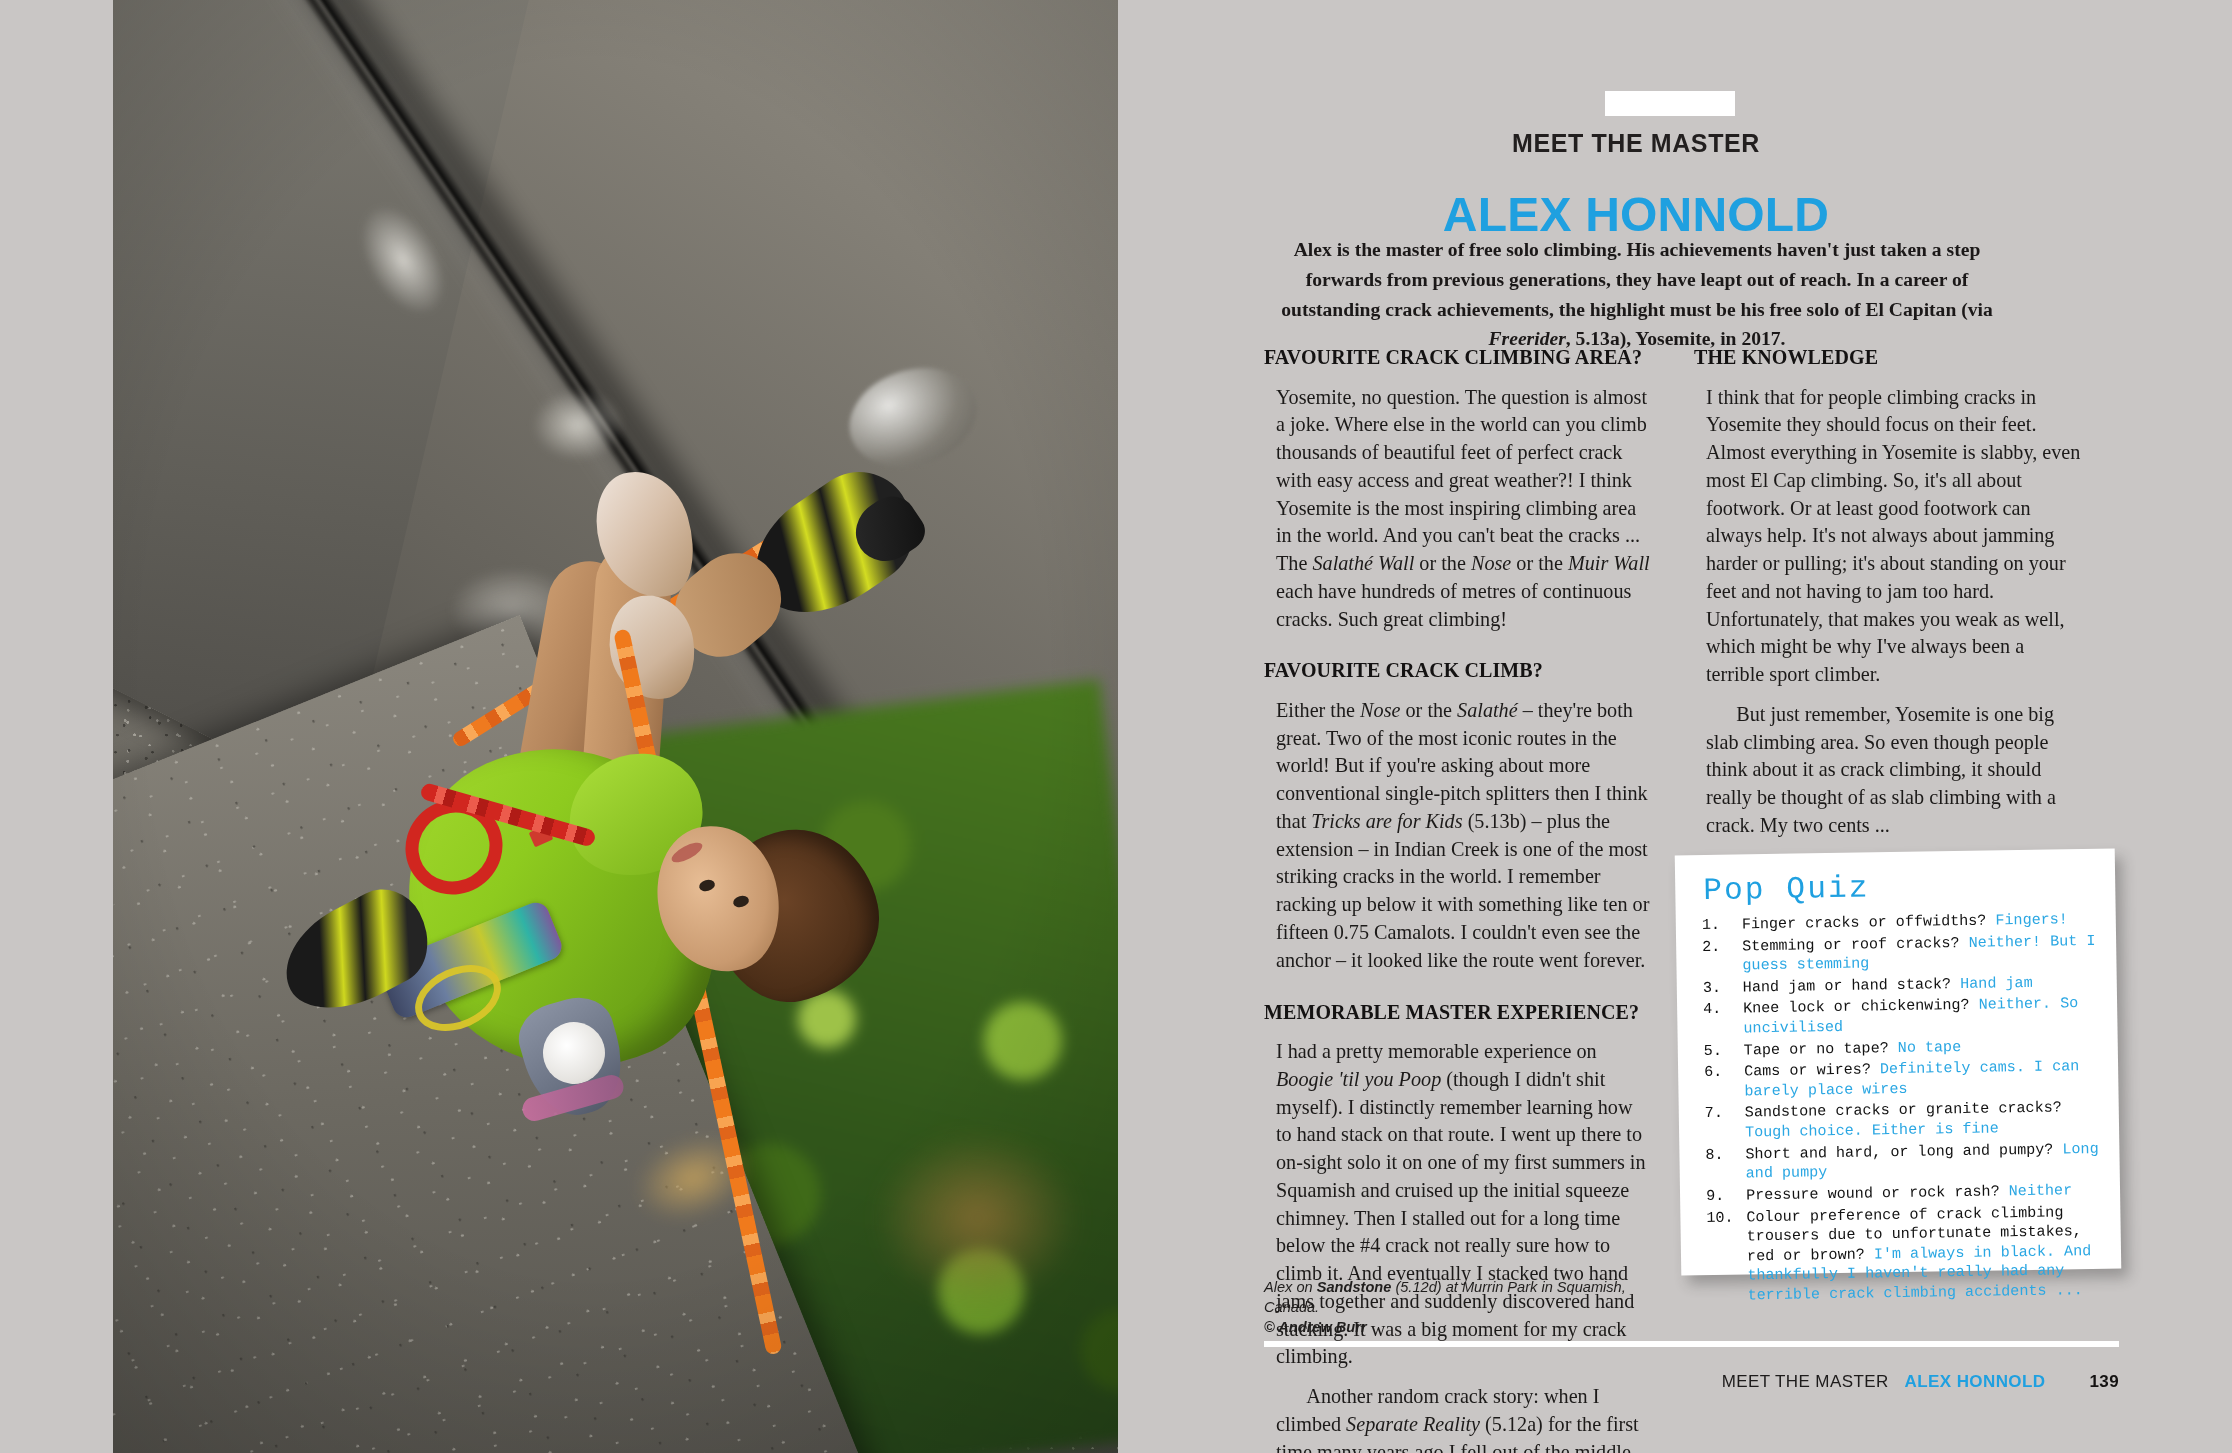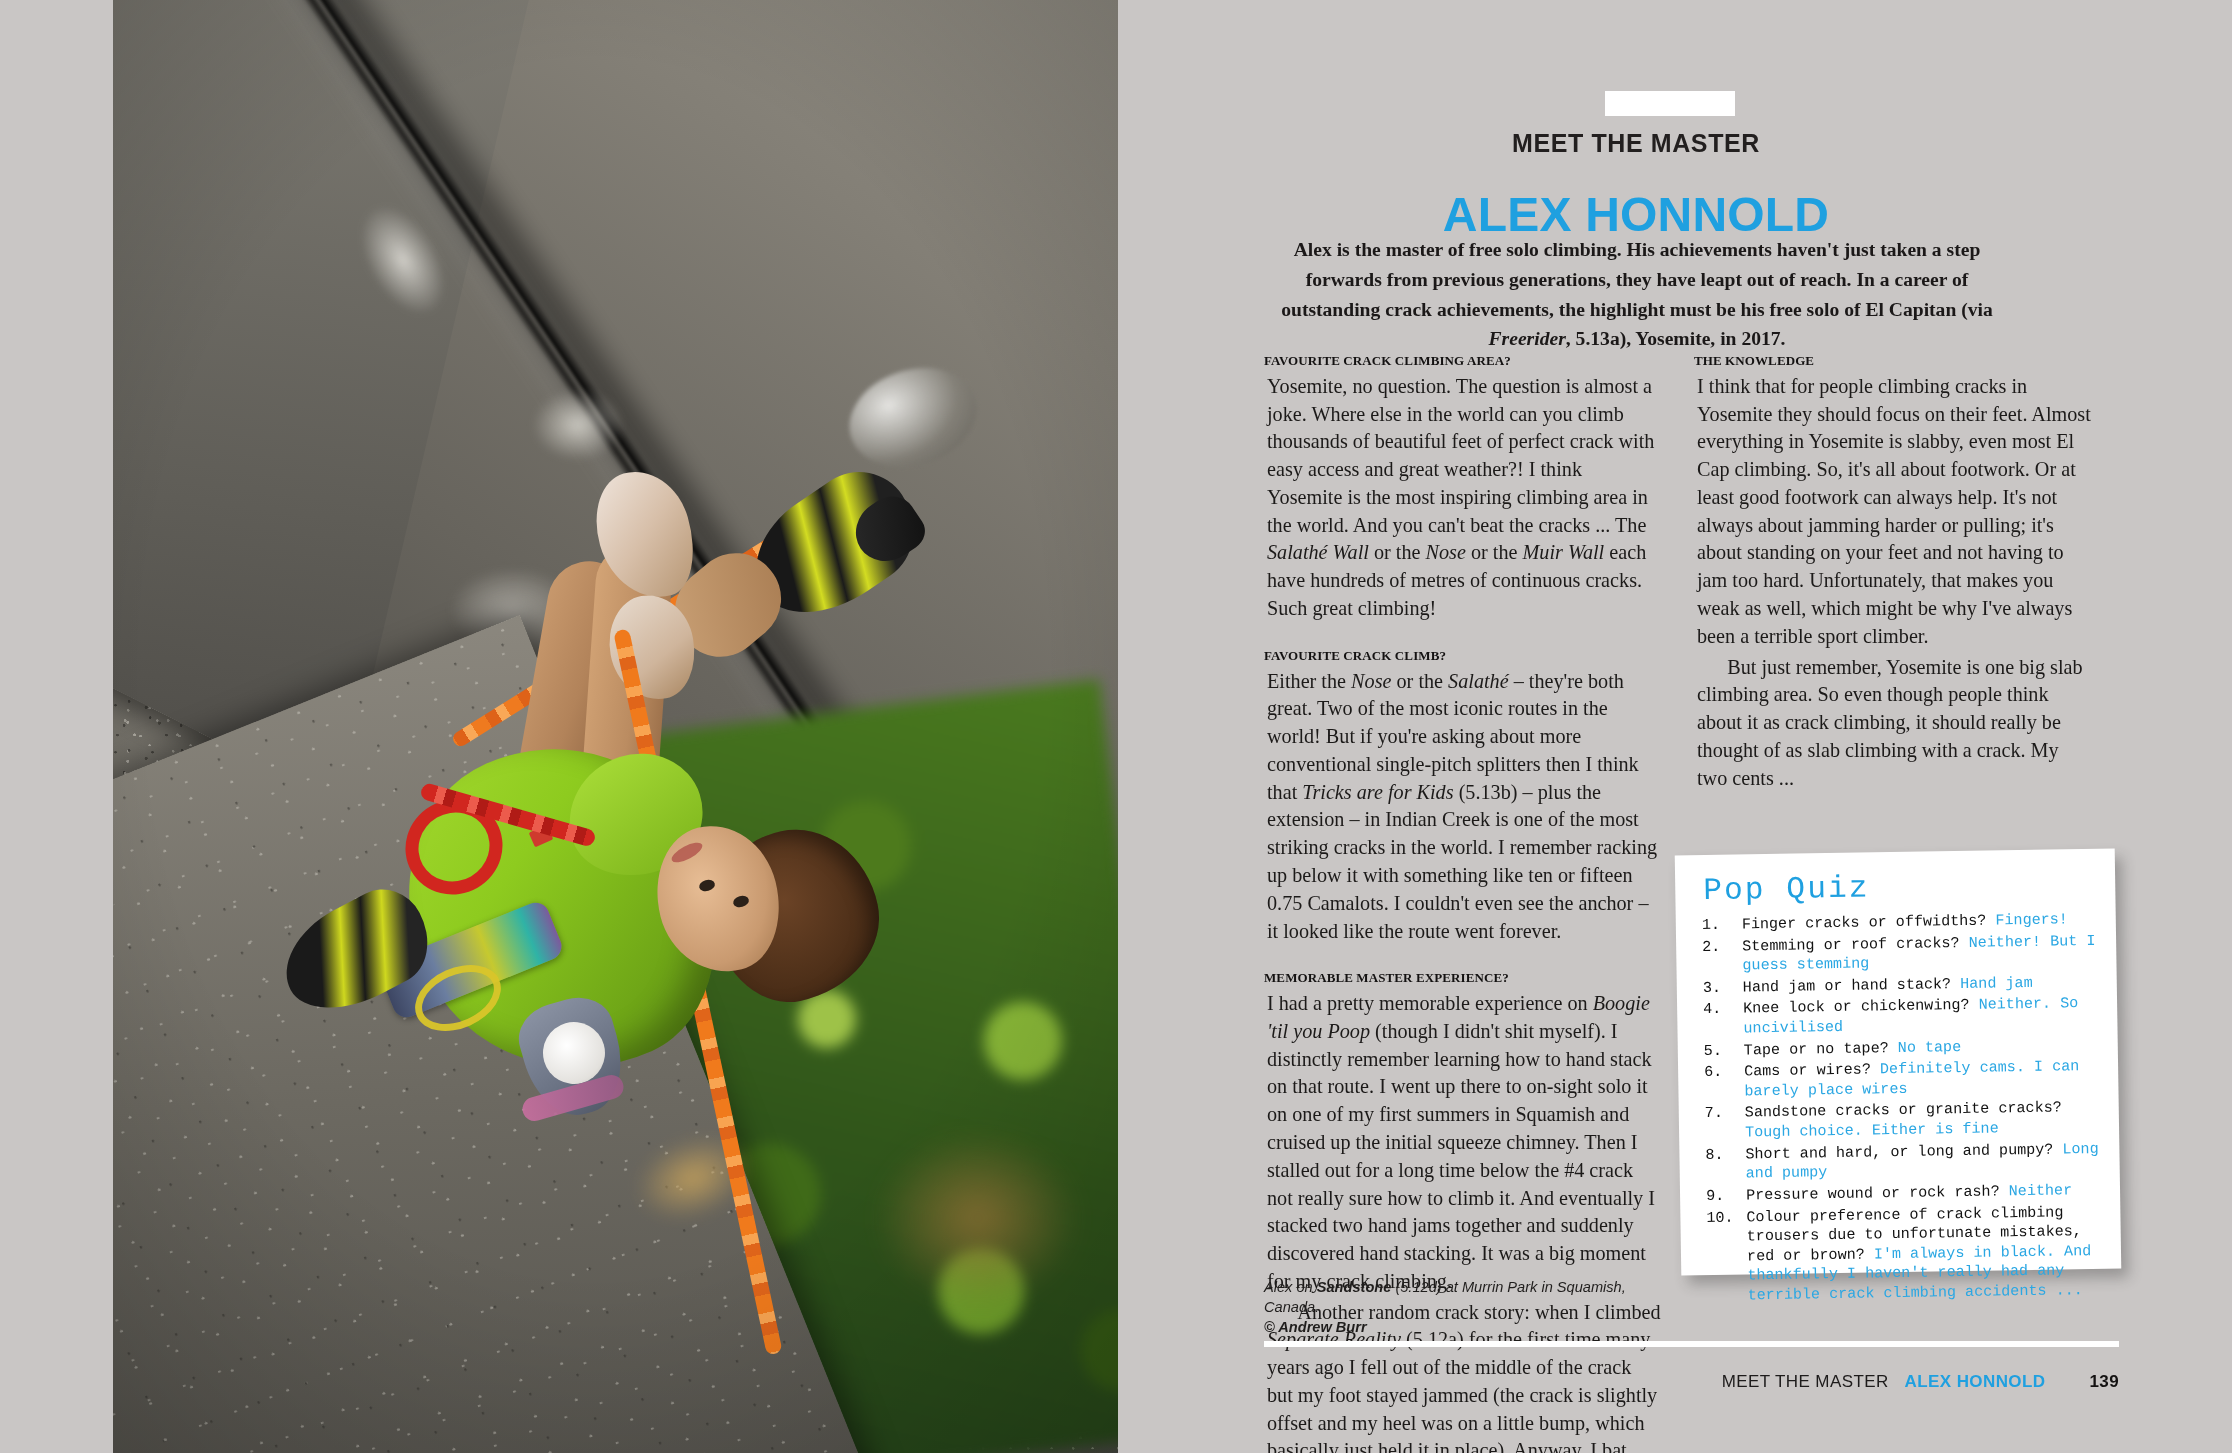--- a/index.html
+++ b/index.html
@@ -348,29 +348,29 @@
     width:400px;
     font-family:"Liberation Serif", serif;
     font-size:20.2px;
     line-height:1.375;
     color:#1c1a19;
   }
   #col-left  { left:146px; }
   #col-right { left:576px; }
 
   .col h4 {
-    margin: 12px 0 1px 0;
+    margin: 4px 0 1px 0;
     font-family:"Liberation Serif", serif;
     font-weight:700;
-    font-size:13px;
+    font-size:20px;
     letter-spacing:.1px;
     color:#141212;
   }
   .col .blk { margin-bottom: 24px; }
-  .col p { margin:3px; text-align:left; }
+  .col p { margin:12px; text-align:left; }
   .col p.indent { text-indent: 1.5em; }
   .col i { font-style:italic; }
 
   
   .caption {
     position:absolute;
     left:146px; top:1277px;
     width:420px;
     font-family:"Liberation Sans", sans-serif;
     font-style:italic;

